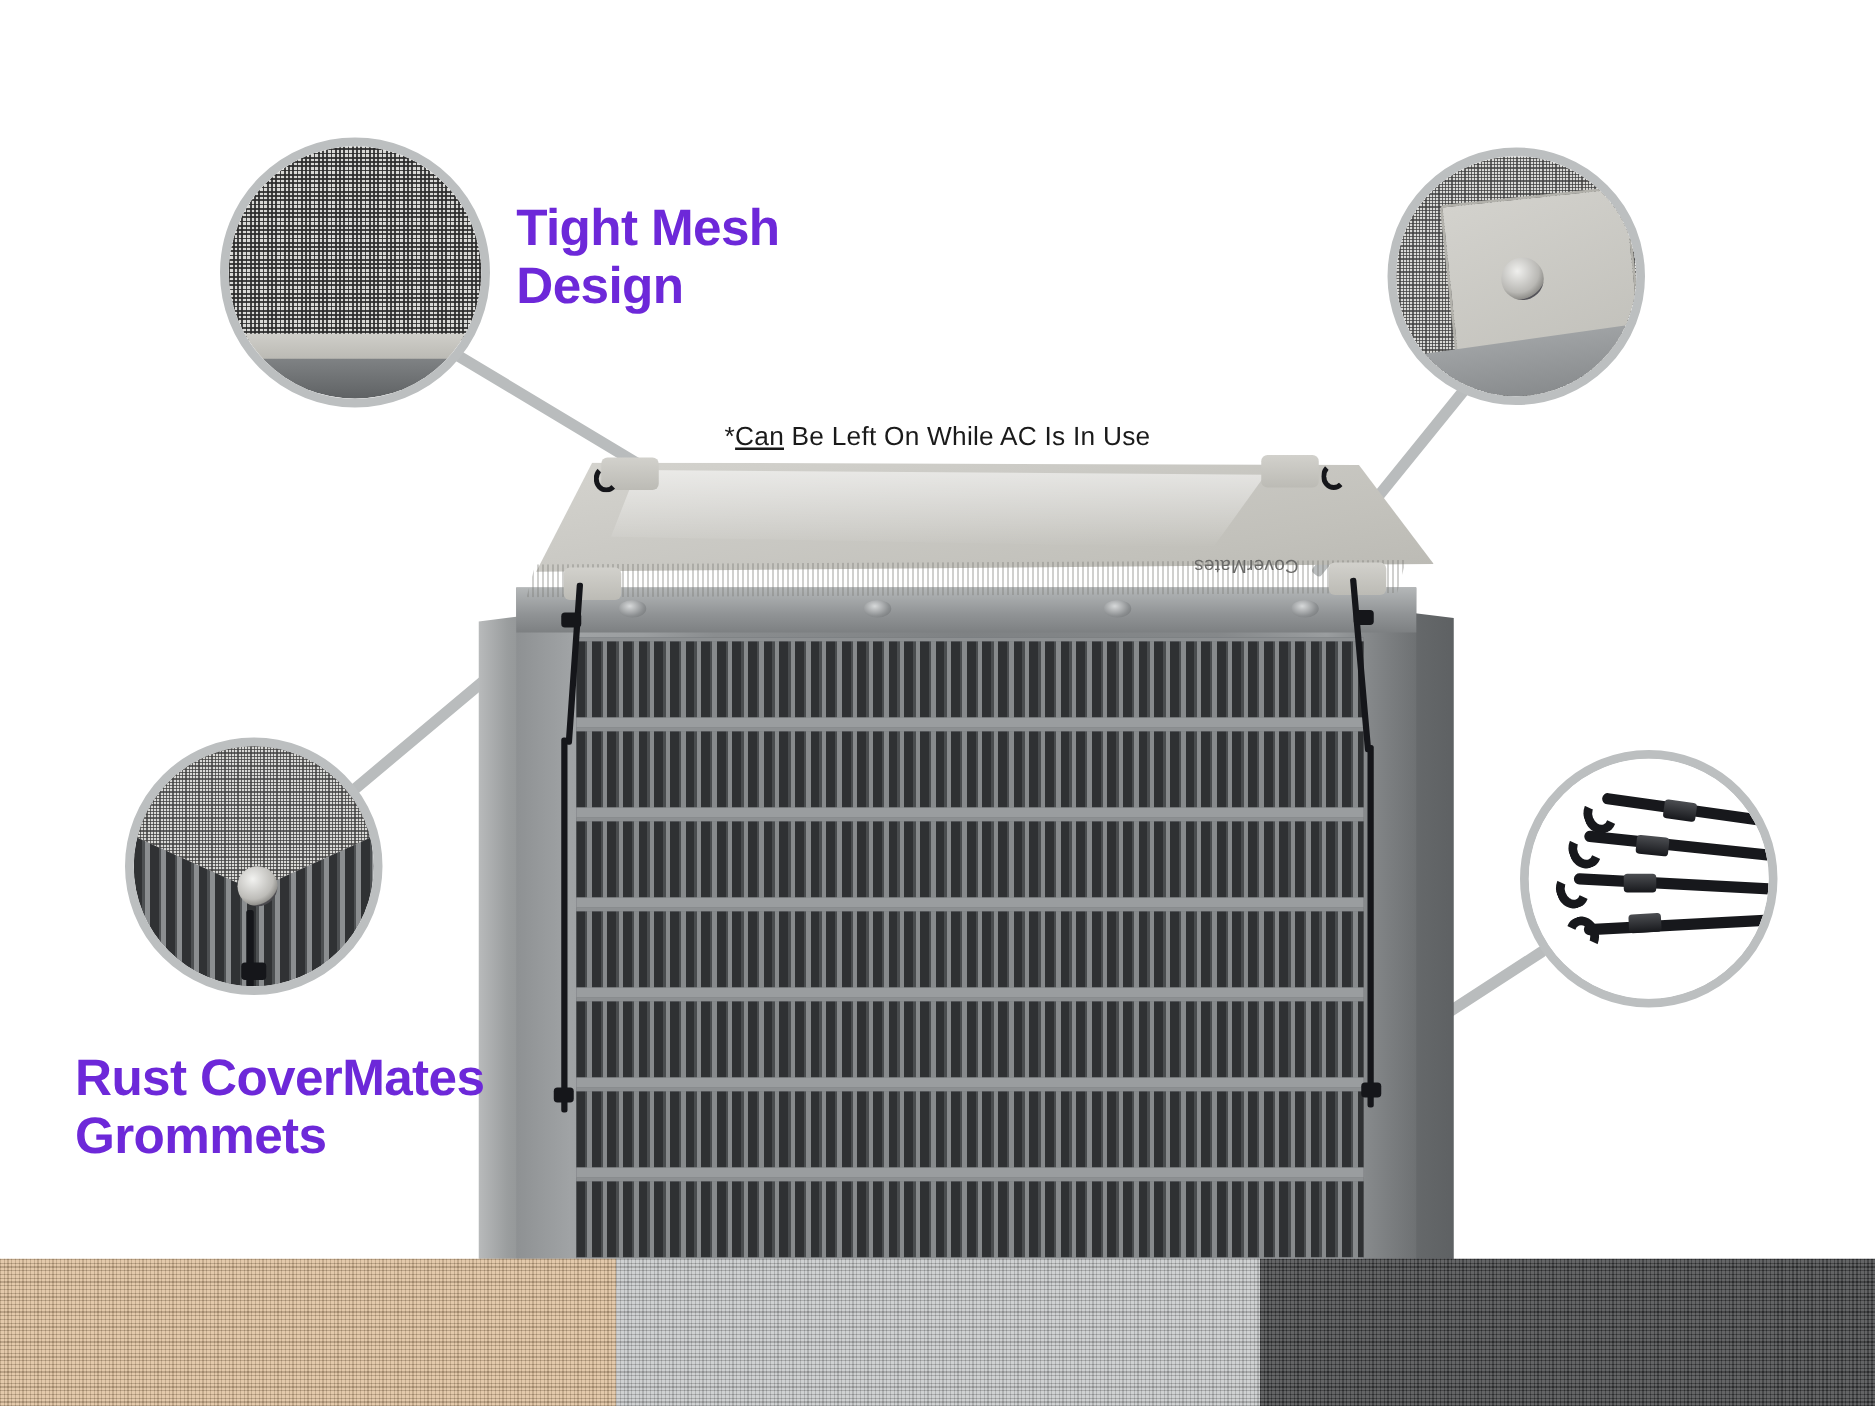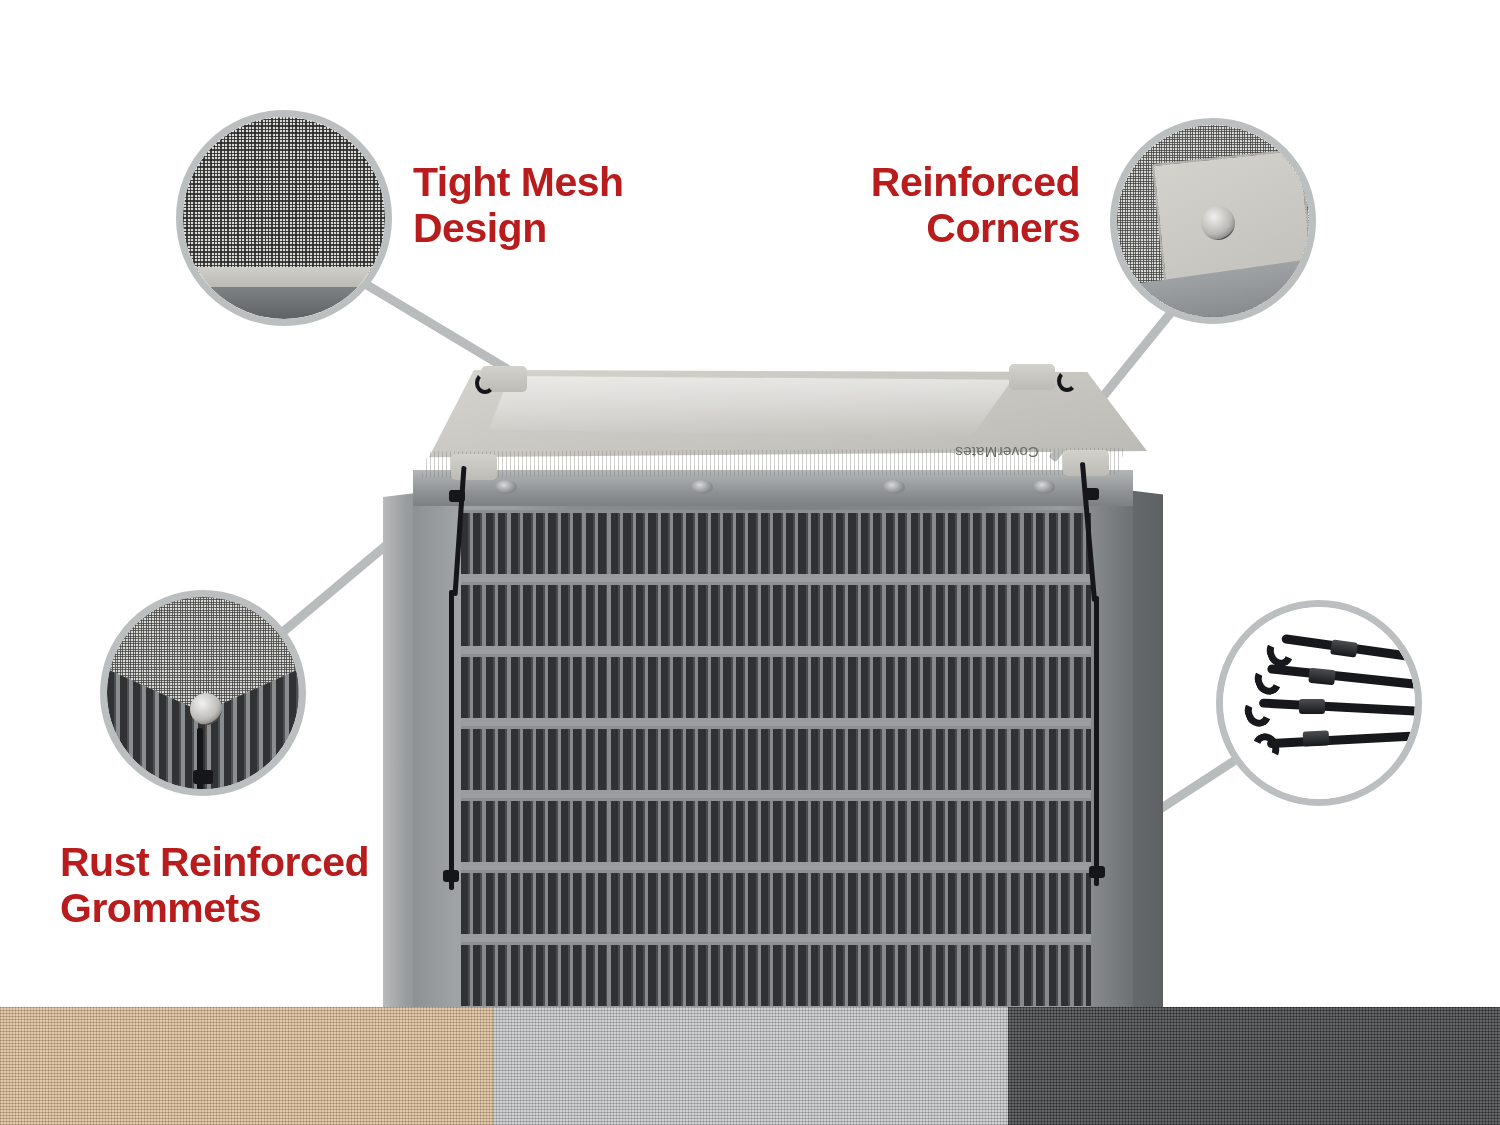--- a/index.html
+++ b/index.html
@@ -8,21 +8,21 @@
     width:1500px; height:1125px;
     font-family:"Liberation Sans", sans-serif;
     overflow:hidden; position:relative;
   }
   #stage { position:absolute; inset:0; background:#ffffff; }
 
   
   .label {
     position:absolute;
     font-weight:bold;
-    color:#b91c1c;
+    color:#6d28d9;
     line-height:1.12;
     letter-spacing:-0.5px;
     white-space:pre-line;
   }
   #label-tight-mesh   { left:413px; top:160px;  font-size:41px; }
   #label-reinforced   { right:420px; top:160px; font-size:41px; text-align:right; }
   #label-grommets     { left:60px;  top:840px;  font-size:41px; }
   #label-bungee       { right:58px; top:810px;  font-size:41px; text-align:right; }
 
   .note {
@@ -237,36 +237,34 @@
       <div class="mesh fine" style="inset:0;"></div>
       <div style="position:absolute;left:22%;top:16%;width:78%;height:76%;
                   background:linear-gradient(160deg,#d3d2cd,#c0bfb9);
                   border:2px solid #b2b1ab; border-radius:4px; transform:rotate(-6deg);"></div>
       <div style="position:absolute;left:44%;top:42%;width:34px;height:34px;border-radius:50%;
                   background:radial-gradient(circle at 38% 32%,#efefed,#b9b8b4 55%,#8f8e8a 72%,#55545a 74%,#3b3a3e 100%);"></div>
       <div style="position:absolute;left:0;right:0;bottom:-8px;height:52px;
                   background:linear-gradient(180deg,#9fa2a4,#85888a); transform:rotate(-8deg);"></div>
     </div>
   </div>
-  <div class="label" id="label-reinforced">Reinforced
-Corners</div>
 
   <div class="circle" style="left:100px; top:590px; width:206px; height:206px;">
     <div class="circle-inner">
       <div style="position:absolute;inset:0;background:#6f7274;
                   background-image:repeating-linear-gradient(90deg,#303234 0 7px,#4d5052 7px 9px,#8b8e90 9px 13px);"></div>
       <div class="mesh fine" style="left:-4%;top:-4%;width:108%;height:64%;
                   clip-path:polygon(0 0,100% 0,100% 62%,50% 100%,0 62%);"></div>
       <div style="position:absolute;left:43%;top:50%;width:32px;height:32px;border-radius:50%;
                   background:radial-gradient(circle at 38% 32%,#f2f2f0,#bdbcb8 55%,#93928e 70%,#4d4c50 73%,#303034 100%);"></div>
       <div class="cord" style="left:47%;top:68%;width:6px;height:62px;"></div>
       <div class="cord-clip" style="left:45%;top:90%;width:20px;height:14px;"></div>
     </div>
   </div>
-  <div class="label" id="label-grommets">Rust Reinforced
+  <div class="label" id="label-grommets">Rust CoverMates
 Grommets</div>
 
   <div class="circle" style="left:1216px; top:600px; width:206px; height:206px;">
     <div class="circle-inner" style="background:#ffffff;">
       <div class="bc-cord" style="left:58px; top:38px; width:160px; transform:rotate(8deg);"></div>
       <div class="bc-ferrule" style="left:108px; top:34px; transform:rotate(8deg);"></div>
       <div class="bc-hook" style="left:44px; top:30px;"></div>
 
       <div class="bc-cord" style="left:44px; top:66px; width:170px; transform:rotate(6deg);"></div>
       <div class="bc-ferrule" style="left:86px; top:62px; transform:rotate(6deg);"></div>
@@ -275,20 +273,23 @@
       <div class="bc-cord" style="left:36px; top:96px; width:176px; transform:rotate(3deg);"></div>
       <div class="bc-ferrule" style="left:76px; top:92px;"></div>
       <div class="bc-hook" style="left:22px; top:90px;"></div>
 
       <div class="bc-cord" style="left:44px; top:128px; width:166px; transform:rotate(-3deg);"></div>
       <div class="bc-ferrule" style="left:80px; top:124px; transform:rotate(-3deg);"></div>
       <div class="bc-hook" style="left:30px; top:126px; transform:rotate(-200deg);"></div>
     </div>
   </div>
 
+  <div class="note">
+    <span>*</span><span class="u">Can</span><span> Be Left On While AC Is In Use</span>
+  </div>
 
   <div id="swatches">
     <div class="swatch" style="width:493px; background:#dcbb95;"></div>
     <div class="swatch" style="width:515px; background:#c3c5c6;"></div>
     <div class="swatch" style="width:492px; background:#3a3b3d;"></div>
   </div>
 
 </div>
 
 </body></html>

